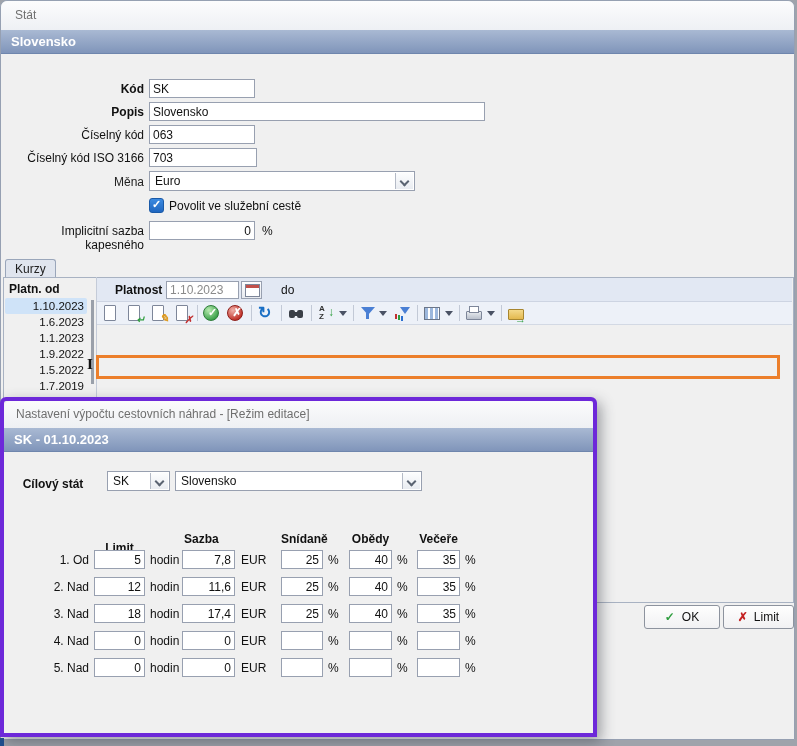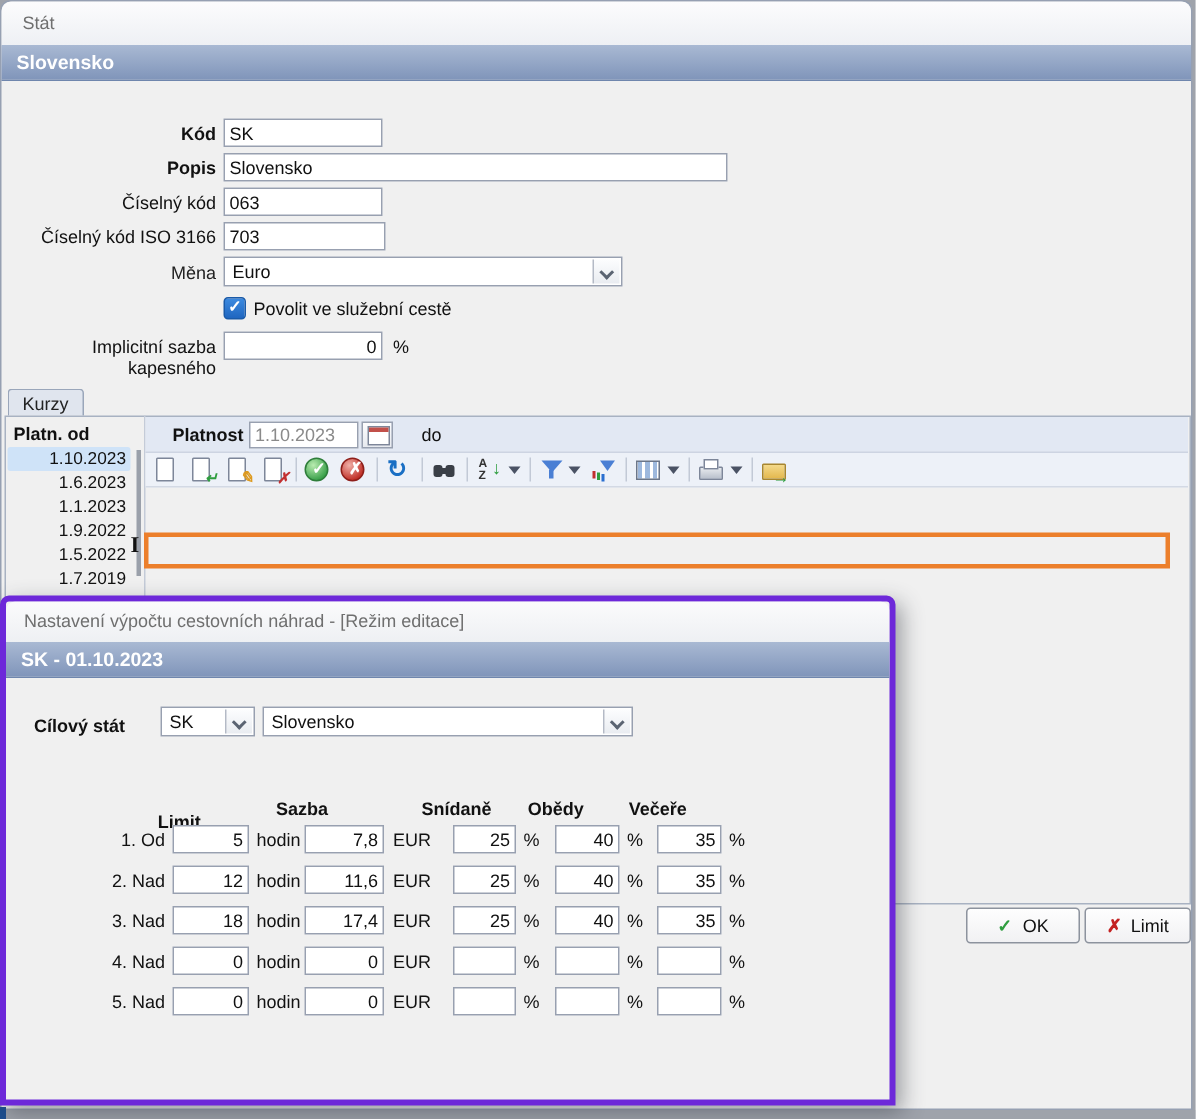--- a/index.html
+++ b/index.html
@@ -152,21 +152,21 @@
   #cil-lbl{left:0;top:473px;width:98px;text-align:center;font-weight:bold;}
   #cil-sel1{left:103px;top:467px;width:63px;}
   #cil-sel2{left:171px;top:467px;width:247px;}
   #srazka-heading{left:277px;top:505px;width:181px;text-align:center;font-weight:bold;}
   .colh{position:absolute;top:528px;font-weight:bold;text-align:center;}
   #col-limit{left:90px;width:51px;}
   #col-sazba{left:178px;width:53px;text-align:left;padding-left:2px;}
   #col-snidane{left:277px;width:42px;}
   #col-obedy{left:345px;width:43px;}
   #col-vecere{left:413px;width:43px;}
-  #crow-list{left:0;top:546px;width:597px;padding-left:21px;}
+  #crow-list{left:0;top:546px;width:597px;}
   .crow{position:relative;height:27px;}
   .crow .rlabel{position:absolute;left:30px;top:3px;width:55px;text-align:right;}
   .crow .tin{height:19px;text-align:right;}
   .crow .lim{left:90px;top:0;width:51px;}
   .crow .saz{left:178px;top:0;width:53px;}
   .crow .sn{left:277px;top:0;width:42px;}
   .crow .ob{left:345px;top:0;width:43px;}
   .crow .ve{left:413px;top:0;width:43px;}
   .unit{position:absolute;top:3px;}
   .u-hod{left:146px;} .u-eur{left:237px;} .u-p1{left:324px;} .u-p2{left:393px;} .u-p3{left:461px;}

